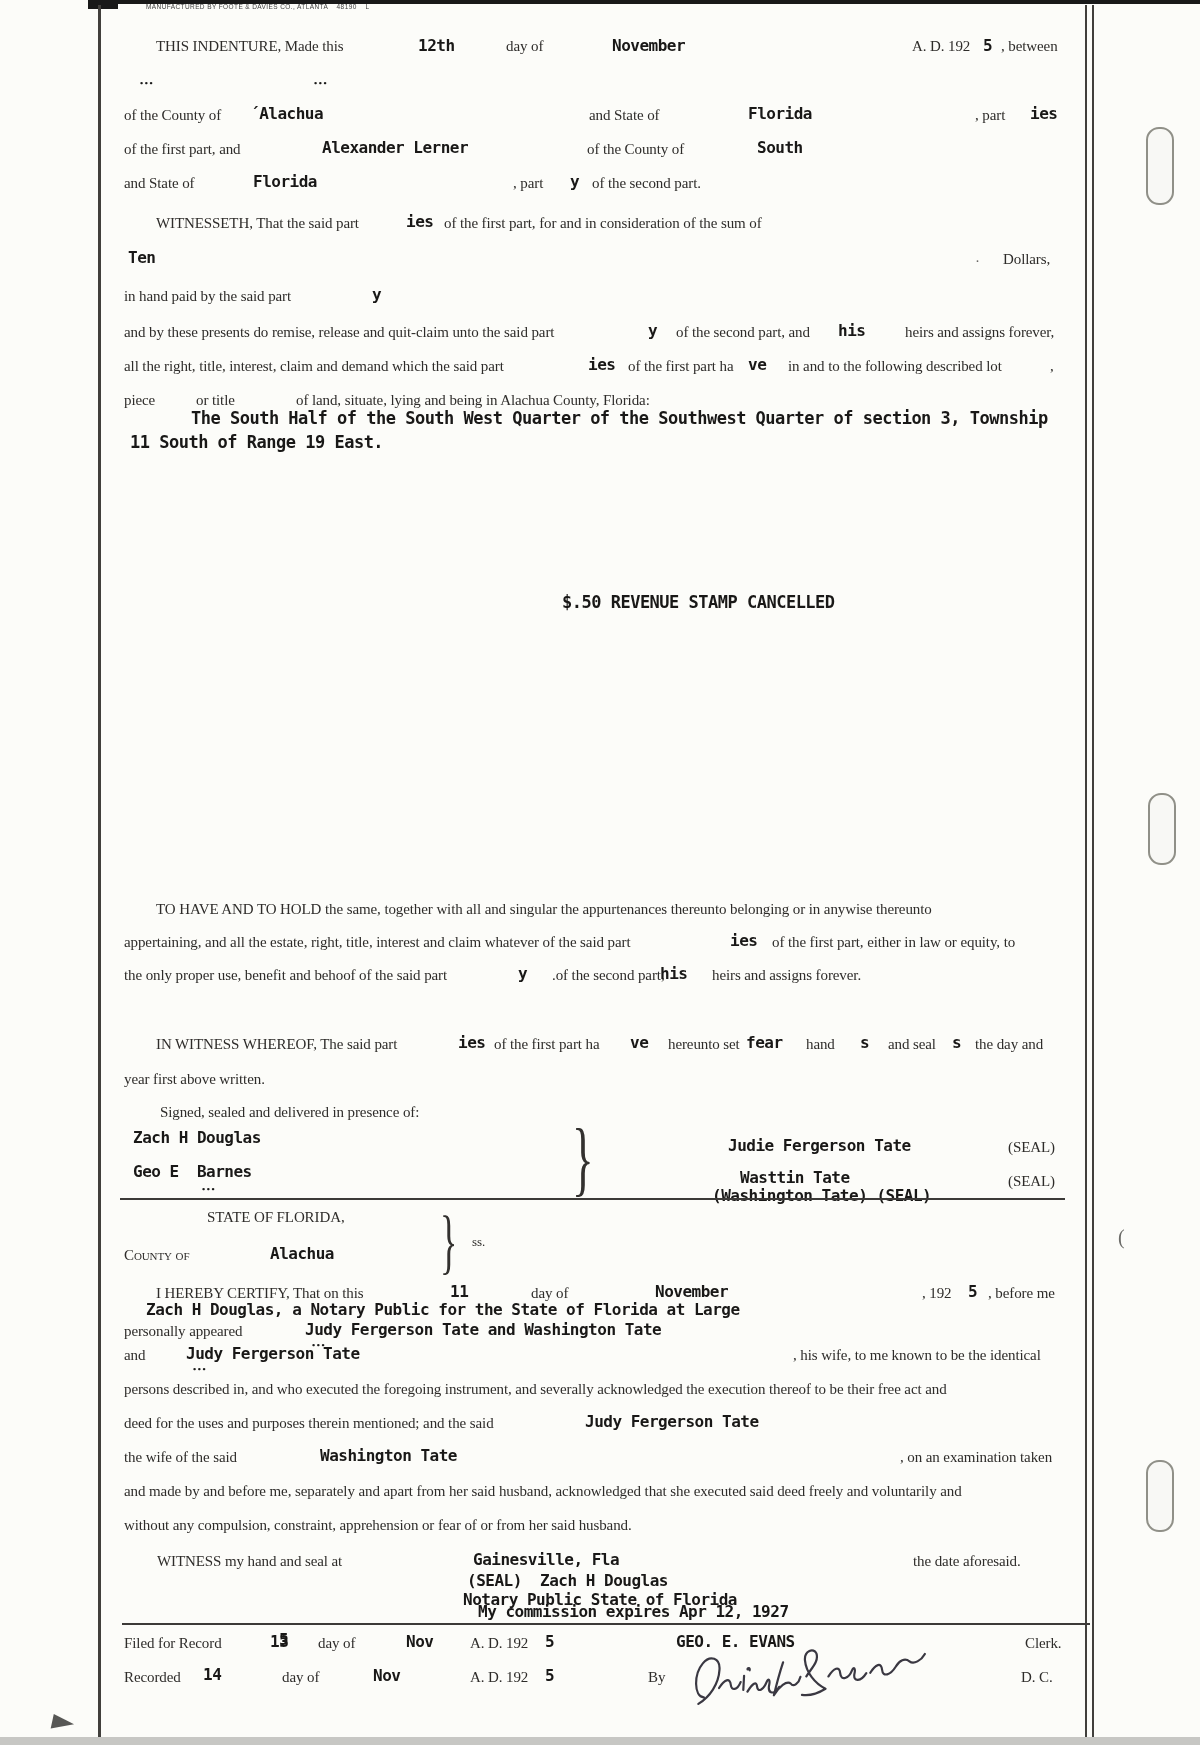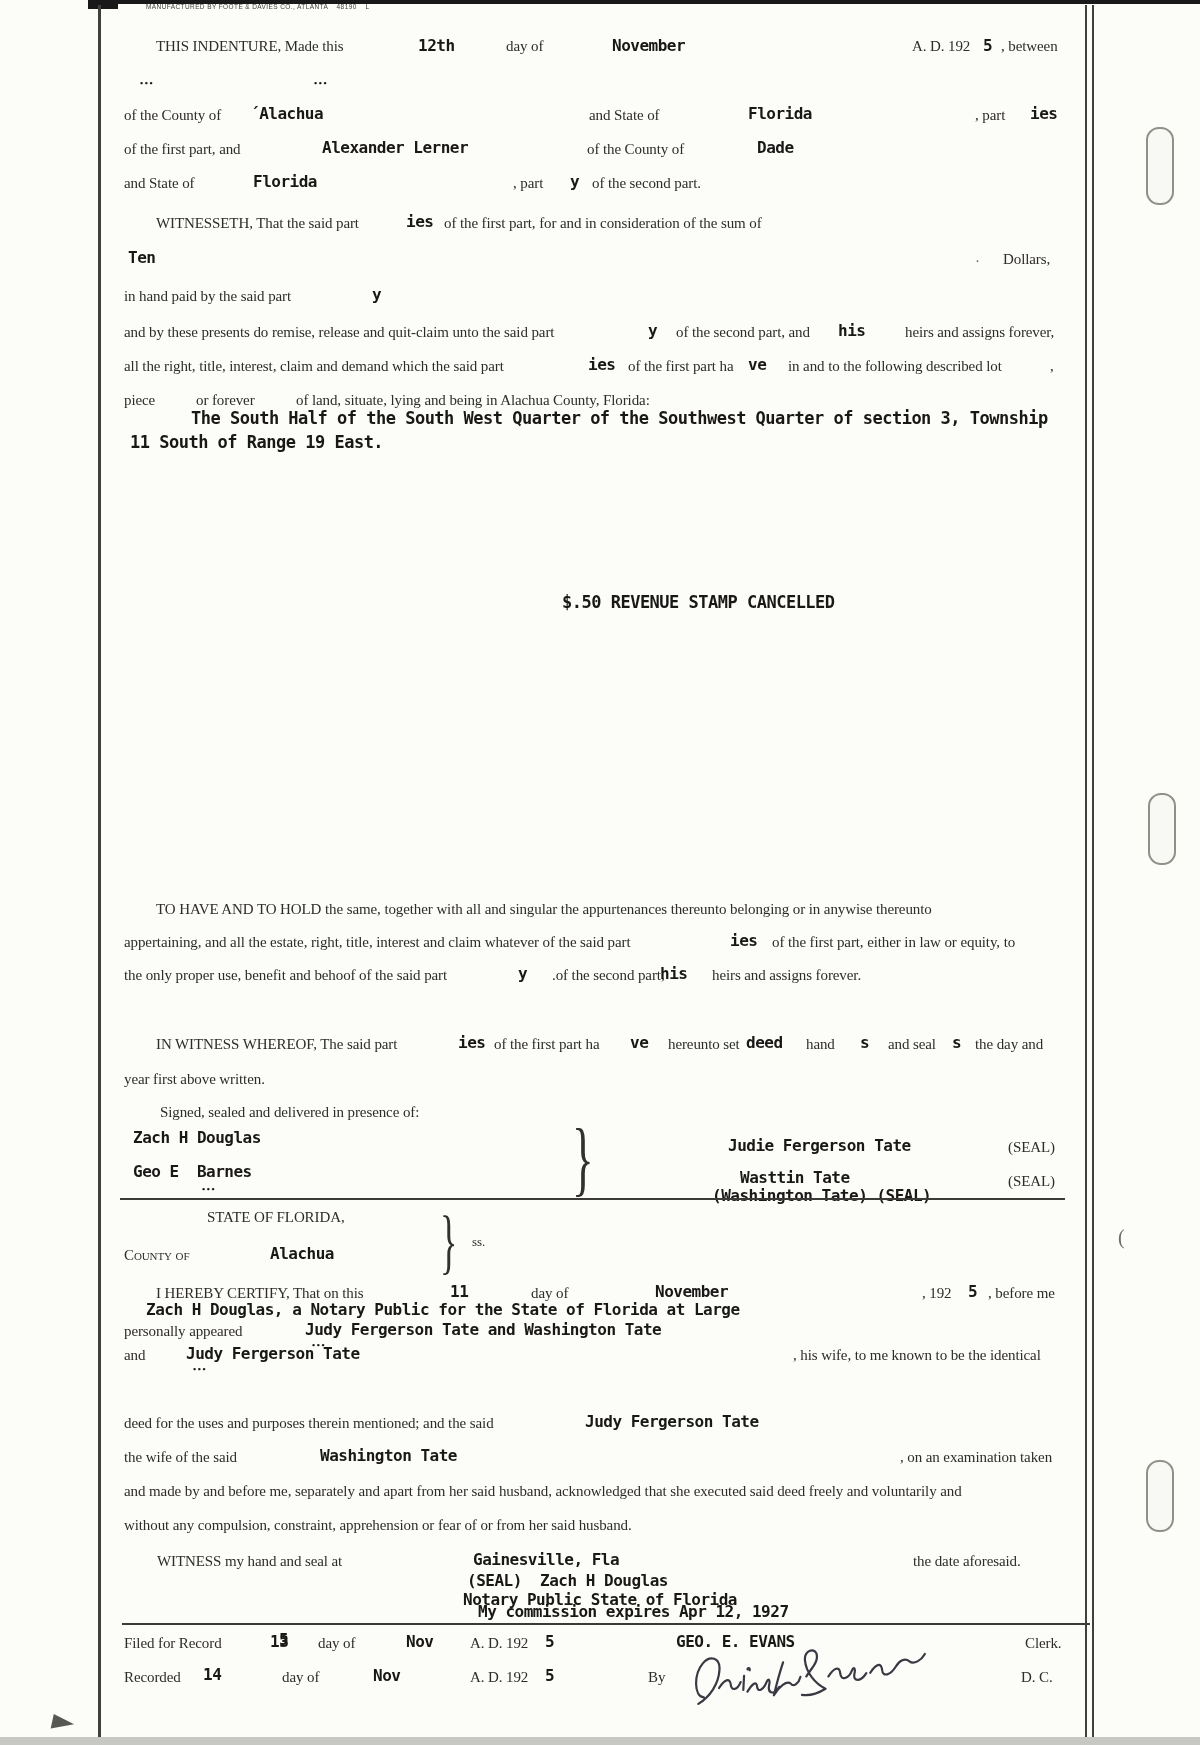--- a/index.html
+++ b/index.html
@@ -54,21 +54,21 @@
   <span class="pr" style="left:124px;top:106px">of the County of</span>
   <span class="ty" style="left:250px;top:104px">´Alachua</span>
   <span class="pr" style="left:589px;top:106px">and State of</span>
   <span class="ty" style="left:748px;top:104px">Florida</span>
   <span class="pr" style="left:975px;top:106px">, part</span>
   <span class="ty" style="left:1030px;top:104px">ies</span>
 
   <span class="pr" style="left:124px;top:140px">of the first part, and</span>
   <span class="ty" style="left:322px;top:138px">Alexander Lerner</span>
   <span class="pr" style="left:587px;top:140px">of the County of</span>
-  <span class="ty" style="left:757px;top:138px">Dade</span>
+  <span class="ty" style="left:757px;top:138px">South</span>
 
   <span class="pr" style="left:124px;top:174px">and State of</span>
   <span class="ty" style="left:253px;top:172px">Florida</span>
   <span class="pr" style="left:513px;top:174px">, part</span>
   <span class="ty" style="left:570px;top:172px">y</span>
   <span class="pr" style="left:592px;top:174px">of the second part.</span>
 
   <span class="pr" style="left:156px;top:214px">WITNESSETH, That the said part</span>
   <span class="ty" style="left:406px;top:212px">ies</span>
   <span class="pr" style="left:444px;top:214px">of the first part, for and in consideration of the sum of</span>
@@ -87,21 +87,21 @@
   <span class="pr" style="left:905px;top:323px">heirs and assigns forever,</span>
 
   <span class="pr" style="left:124px;top:357px">all the right, title, interest, claim and demand which the said part</span>
   <span class="ty" style="left:588px;top:355px">ies</span>
   <span class="pr" style="left:628px;top:357px">of the first part ha</span>
   <span class="ty" style="left:748px;top:355px">ve</span>
   <span class="pr" style="left:788px;top:357px">in and to the following described lot</span>
   <span class="pr" style="left:1050px;top:357px">,</span>
 
   <span class="pr" style="left:124px;top:391px">piece</span>
-  <span class="pr" style="left:196px;top:391px">or forever</span>
+  <span class="pr" style="left:196px;top:391px">or title</span>
   <span class="pr" style="left:296px;top:391px">of land, situate, lying and being in Alachua County, Florida:</span>
 
   <span class="ty ty-lg" style="left:191px;top:409px">The South Half of the South West Quarter of the Southwest Quarter of section 3, Township</span>
   <span class="ty ty-lg" style="left:130px;top:433px">11 South of Range 19 East.</span>
 
   <span class="ty ty-lg" style="left:562px;top:593px">$.50 REVENUE STAMP CANCELLED</span>
 
   <span class="pr" style="left:124px;top:933px">appertaining, and all the estate, right, title, interest and claim whatever of the said part</span>
   <span class="pr" style="left:156px;top:900px">TO HAVE AND TO HOLD the same, together with all and singular the appurtenances thereunto belonging or in anywise thereunto</span>
   <span class="ty" style="left:730px;top:931px">ies</span>
@@ -110,21 +110,21 @@
   <span class="ty" style="left:518px;top:964px">y</span>
   <span class="pr" style="left:552px;top:966px">.of the second part,</span>
   <span class="ty" style="left:660px;top:964px">his</span>
   <span class="pr" style="left:712px;top:966px">heirs and assigns forever.</span>
 
   <span class="pr" style="left:156px;top:1035px">IN WITNESS WHEREOF, The said part</span>
   <span class="ty" style="left:458px;top:1033px">ies</span>
   <span class="pr" style="left:494px;top:1035px">of the first part ha</span>
   <span class="ty" style="left:630px;top:1033px">ve</span>
   <span class="pr" style="left:668px;top:1035px">hereunto set</span>
-  <span class="ty" style="left:746px;top:1033px">deed</span>
+  <span class="ty" style="left:746px;top:1033px">fear</span>
   <span class="pr" style="left:806px;top:1035px">hand</span>
   <span class="ty" style="left:860px;top:1033px">s</span>
   <span class="pr" style="left:888px;top:1035px">and seal</span>
   <span class="ty" style="left:952px;top:1033px">s</span>
   <span class="pr" style="left:975px;top:1035px">the day and</span>
   <span class="pr" style="left:124px;top:1070px">year first above written.</span>
   <span class="pr" style="left:160px;top:1103px">Signed, sealed and delivered in presence of:</span>
 
   <span class="ty" style="left:133px;top:1128px">Zach H Douglas</span>
   <span class="ty" style="left:133px;top:1162px">Geo E  Barnes</span>
@@ -155,20 +155,21 @@
   <span class="ty" style="left:146px;top:1300px">Zach H Douglas, a Notary Public for the State of Florida at Large</span>
   <span class="pr" style="left:124px;top:1322px">personally appeared</span>
   <span class="ty" style="left:305px;top:1320px">Judy Fergerson Tate and Washington Tate</span>
   <span class="dots" style="left:312px;top:1340px">•••</span>
 
   <span class="pr" style="left:124px;top:1346px">and</span>
   <span class="ty" style="left:186px;top:1344px">Judy Fergerson Tate</span>
   <span class="dots" style="left:193px;top:1364px">•••</span>
   <span class="pr" style="left:793px;top:1346px">, his wife, to me known to be the identical</span>
 
+  <span class="pr" style="left:124px;top:1380px">persons described in, and who executed the foregoing instrument, and severally acknowledged the execution thereof to be their free act and</span>
 
   <span class="pr" style="left:124px;top:1414px">deed for the uses and purposes therein mentioned; and the said</span>
   <span class="ty" style="left:585px;top:1412px">Judy Fergerson Tate</span>
 
   <span class="pr" style="left:124px;top:1448px">the wife of the said</span>
   <span class="ty" style="left:320px;top:1446px">Washington Tate</span>
   <span class="pr" style="left:900px;top:1448px">, on an examination taken</span>
 
   <span class="pr" style="left:124px;top:1482px">and made by and before me, separately and apart from her said husband, acknowledged that she executed said deed freely and voluntarily and</span>
   <span class="pr" style="left:124px;top:1516px">without any compulsion, constraint, apprehension or fear of or from her said husband.</span>

